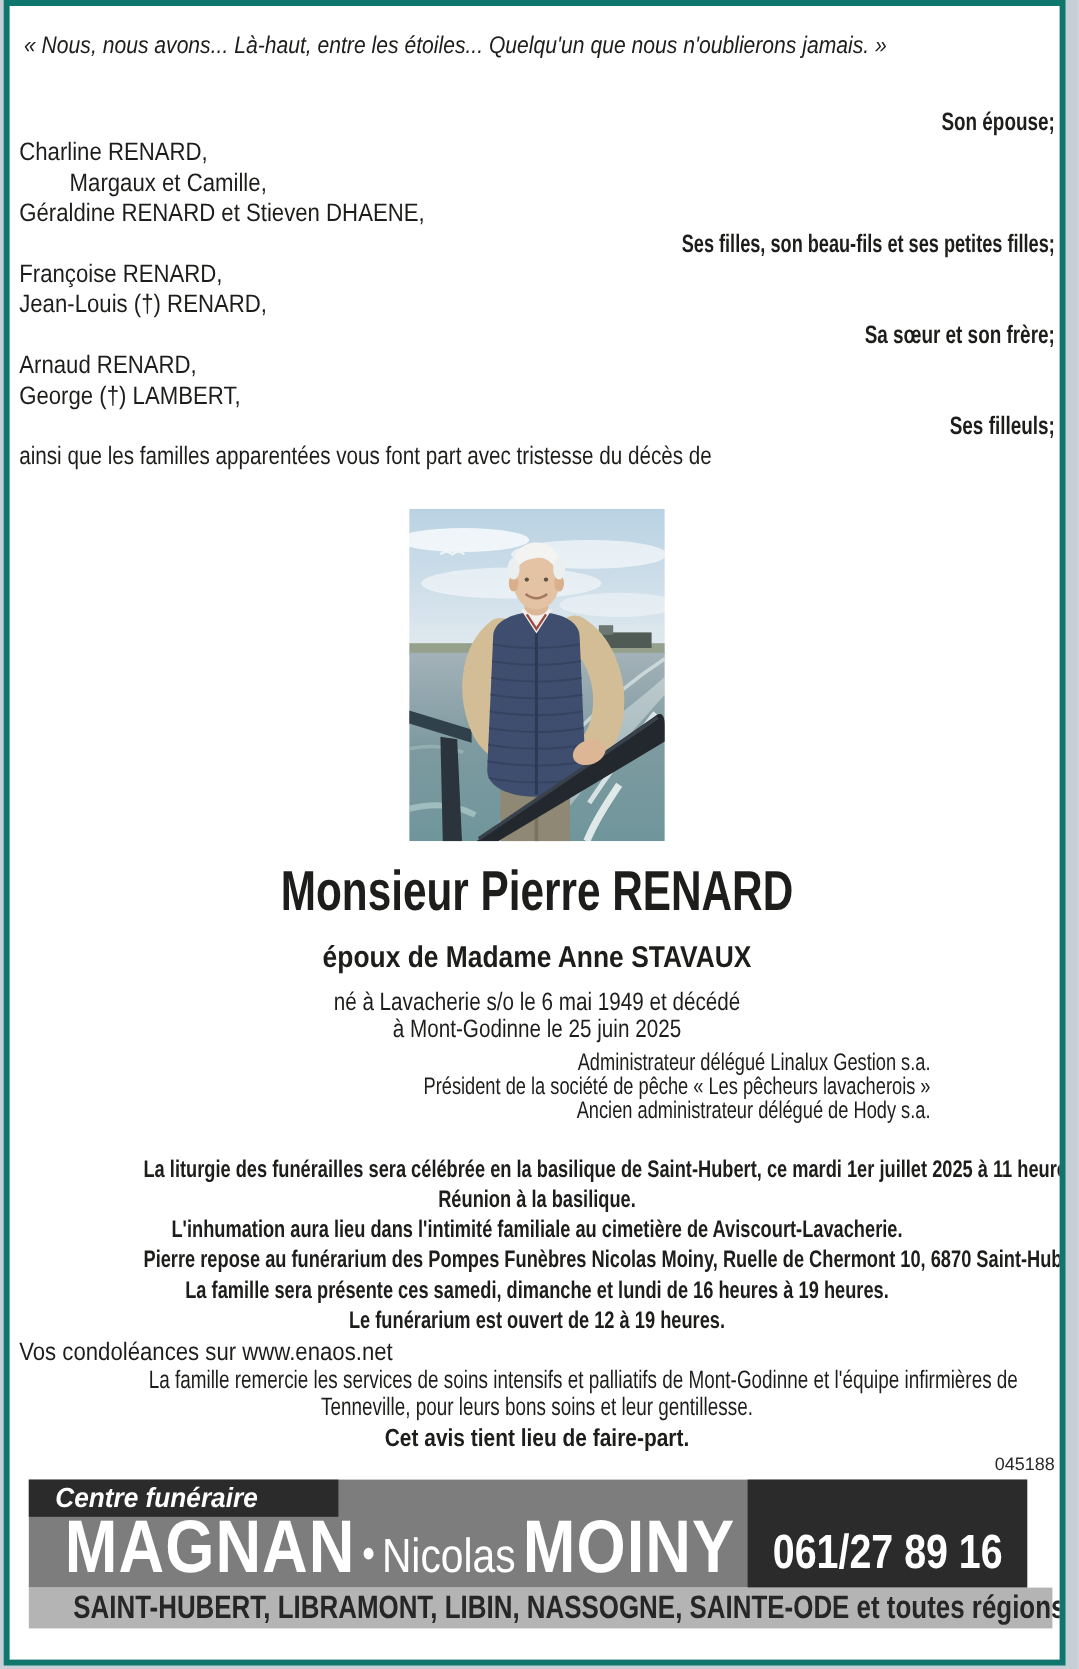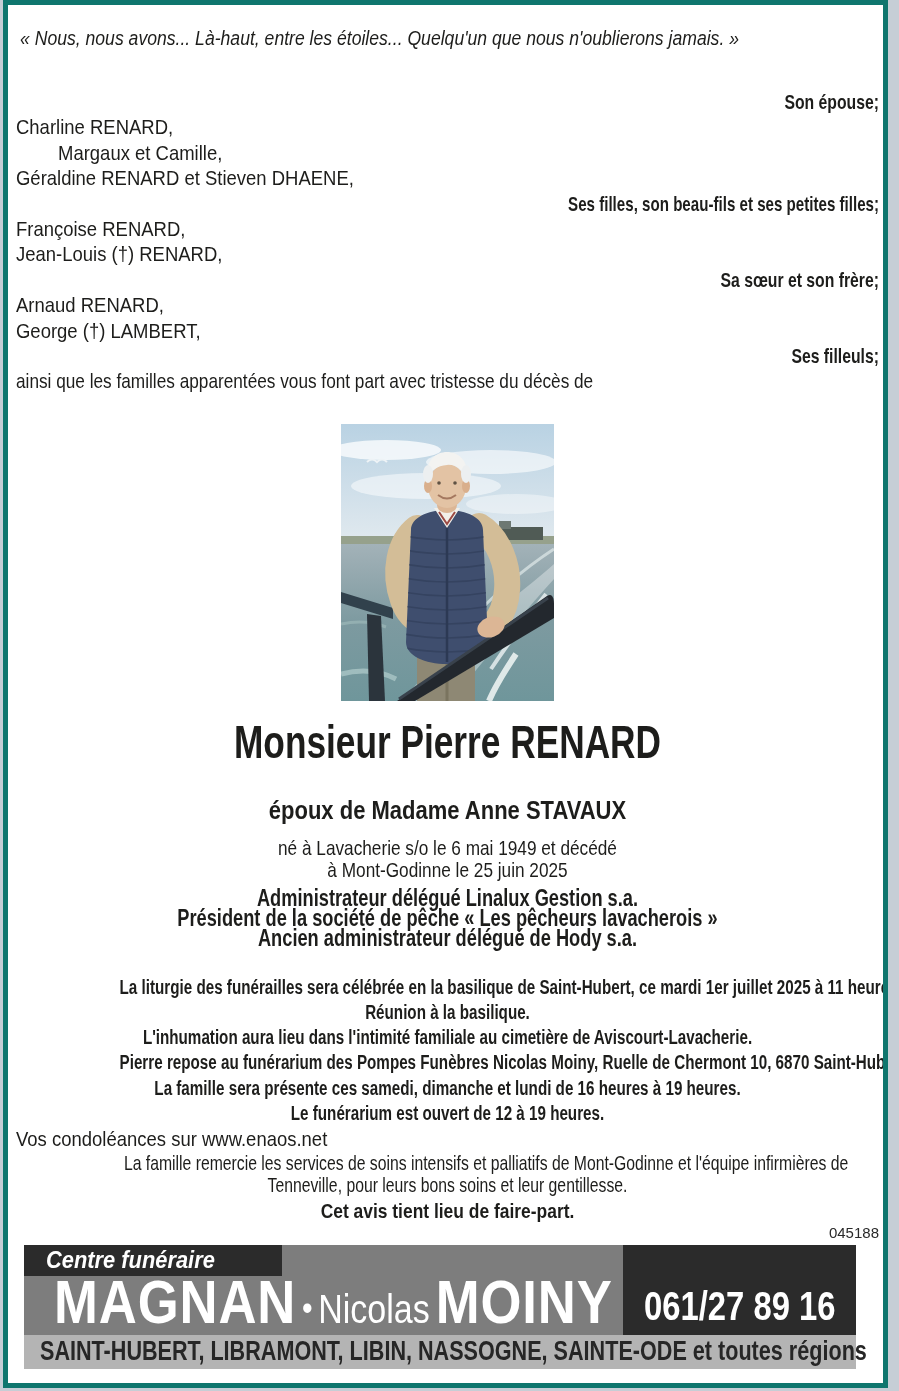--- a/index.html
+++ b/index.html
@@ -22,23 +22,23 @@
   .cond{white-space:nowrap;transform:scaleX(var(--sx,.88));transform-origin:var(--ox,50%) 50%;}
   .left{--ox:0%;}
   .right{--ox:100%;}
   .quote{font-size:20px;font-style:italic;line-height:26px;margin:0 0 38px 4px;}
   .fam{font-size:21px;line-height:25.4px;}
   .fam.lbl{text-align:right;font-weight:bold;}
   .fam.ind{padding-left:42px;}
   .photo-wrap{margin:30px auto 0 auto;width:213px;height:277px;}
   .photo-wrap svg{display:block;}
   .title{font-size:47px;font-weight:bold;line-height:50px;text-align:center;margin-top:16px;}
-  .spouse{font-size:25px;font-weight:bold;line-height:27px;text-align:center;margin-top:30px;}
+  .spouse{font-size:25px;font-weight:bold;line-height:27px;text-align:center;margin-top:18px;}
   .birth{font-size:21px;line-height:22px;text-align:center;margin-top:13px;}
-  .functions{font-size:24px;font-weight:bold;line-height:20.3px;text-align:center;margin-top:7px;}
+  .functions{font-size:20px;font-weight:normal;line-height:20.3px;text-align:right;margin-top:7px;}
   .ceremony{font-size:20px;font-weight:bold;line-height:25.2px;text-align:center;margin-top:26px;}
   .condolences{font-size:21px;line-height:24px;margin-top:1px;}
   .thanks{font-size:21px;line-height:22px;text-align:center;margin-top:1px;}
   .notice{font-size:20.5px;font-weight:bold;line-height:23px;text-align:center;margin-top:3px;}
   .ref{font-size:15px;line-height:16px;text-align:right;margin-top:3px;color:#2a2a2a;}
   
   .banner{position:relative;margin:4px 0 0 8px;width:832px;height:124px;}
   .banner-main{position:absolute;left:0;top:0;right:0;height:90px;background:#7d7d7d;}
   .brand-top{
     position:absolute;left:0;top:0;width:258px;height:31px;background:#2b2b2b;
@@ -56,21 +56,21 @@
   .brand-dot{font-size:34px;font-weight:bold;position:relative;top:-4px;}
   .brand-mid{font-size:40px;line-height:40px;}
   .phone-box{
     position:absolute;top:0;right:0;width:233px;height:90px;background:#2b2b2b;
     display:flex;align-items:flex-end;justify-content:center;
     padding-bottom:6px;box-sizing:border-box;color:#fff;
   }
   .phone{font-size:40px;font-weight:bold;white-space:nowrap;transform:scaleX(.82);}
   .regions-strip{
     position:absolute;left:0;bottom:0;width:100%;height:34px;background:#b4b4b4;
-    display:flex;align-items:center;color:#262626;
+    display:flex;align-items:center;color:#262626;padding-left:21px;
   }
   .regions{font-size:27px;font-weight:bold;white-space:nowrap;
     transform:scaleX(.80);transform-origin:0 50%;padding-left:20px;}
 </style>
 </head>
 <body>
 
 <div class="page">
 
   <div class="quote cond left">« Nous, nous avons... Là-haut, entre les étoiles... Quelqu'un que nous n'oublierons jamais. »</div>

